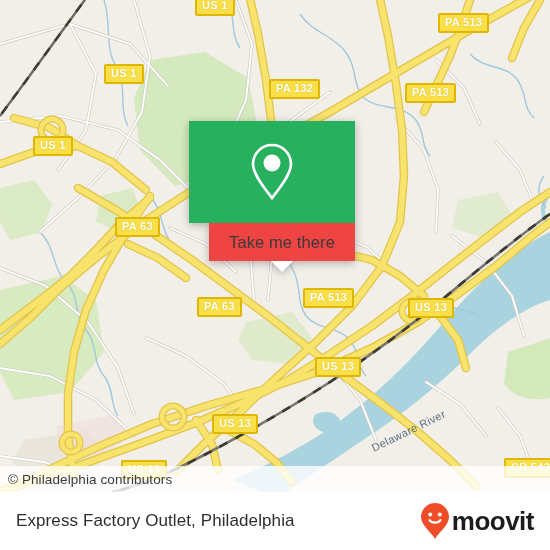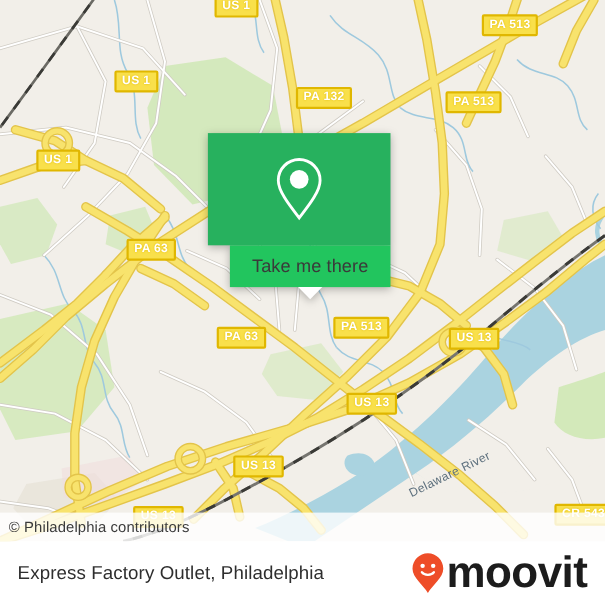--- a/index.html
+++ b/index.html
@@ -57,21 +57,21 @@
     filter: drop-shadow(0 2px 4px rgba(0,0,0,0.28));
   }
   #popup .card-top {
     background: #27b15e;
     height: 102px;
     display: flex;
     align-items: center;
     justify-content: center;
   }
   #popup .card-bottom {
-    background: #22c55e;
+    background: #ef4444;
     height: 38px;
     display: flex;
     align-items: center;
     justify-content: center;
     position: relative;
     margin-left: 20px;
   }
   #popup .card-bottom .cta {
     font-size: 16.5px;
     color: #3a3a3a;
@@ -110,21 +110,21 @@
     color: #2e2e2e;
     white-space: nowrap;
     letter-spacing: 0.1px;
   }
   #brand {
     display: flex;
     align-items: center;
     gap: 2px;
   }
   #brand .wordmark {
-    font-size: 40px;
+    font-size: 26px;
     font-weight: bold;
     color: #1c1c1c;
     letter-spacing: -0.5px;
     line-height: 1;
   }
   
   #footer-ghost {
     position: absolute;
     left: 0; top: 492px;
     width: 550px; height: 58px;

